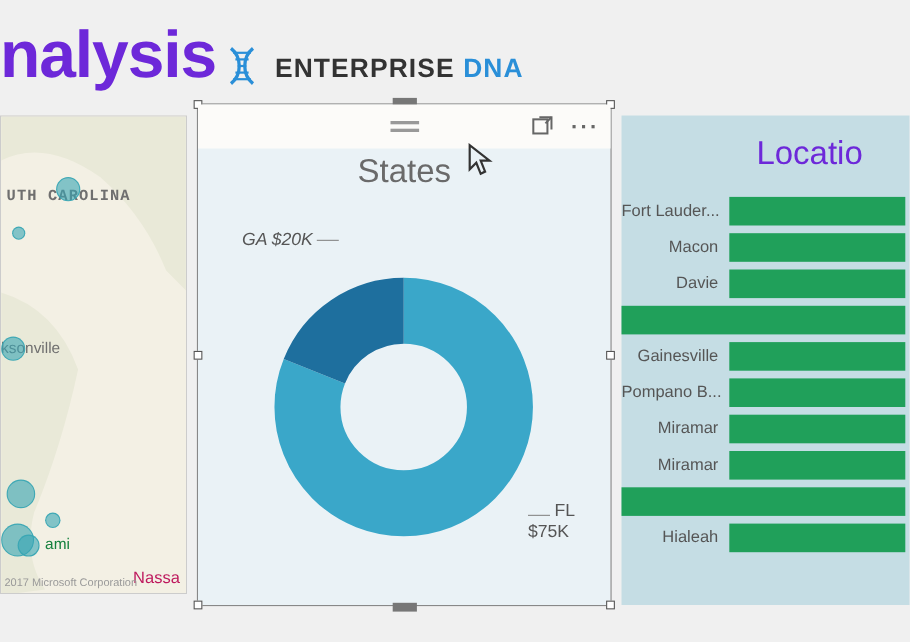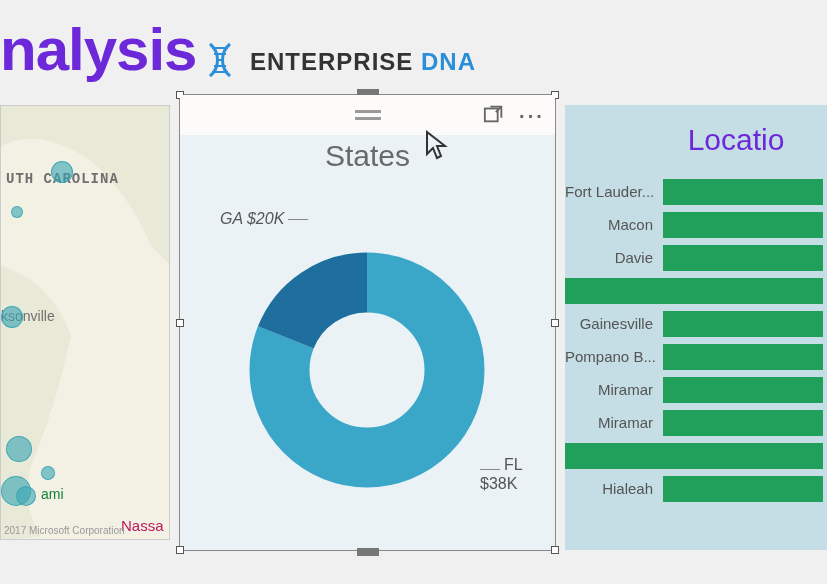--- a/index.html
+++ b/index.html
@@ -260,21 +260,21 @@
 
   <div class="donut-wrap">
     <svg class="donut-svg" viewBox="0 0 100 100">
       <circle cx="50" cy="50" r="35" fill="none" stroke="#3aa7c9" stroke-width="24" stroke-dasharray="178 220" stroke-dashoffset="0"></circle>
       <circle cx="50" cy="50" r="35" fill="none" stroke="#1e6f9e" stroke-width="24" stroke-dasharray="42 220" stroke-dashoffset="-178"></circle>
     </svg>
   </div>
 
   <div class="donut-label label-fl" style="left:300px; top:360px;">
     <span class="tick"></span><span>FL</span><br>
-    <span>$38K</span>
+    <span>$75K</span>
   </div>
 </div>
 
 <div class="cursor-icon">
   <svg viewBox="0 0 24 30">
       <path d="M2 2 L2 24 L8 18 L12 28 L16 26 L12 16 L20 16 Z" fill="none" stroke="#333" stroke-width="2"></path>
     </svg>
 </div>
 
 <div class="locations-panel">

